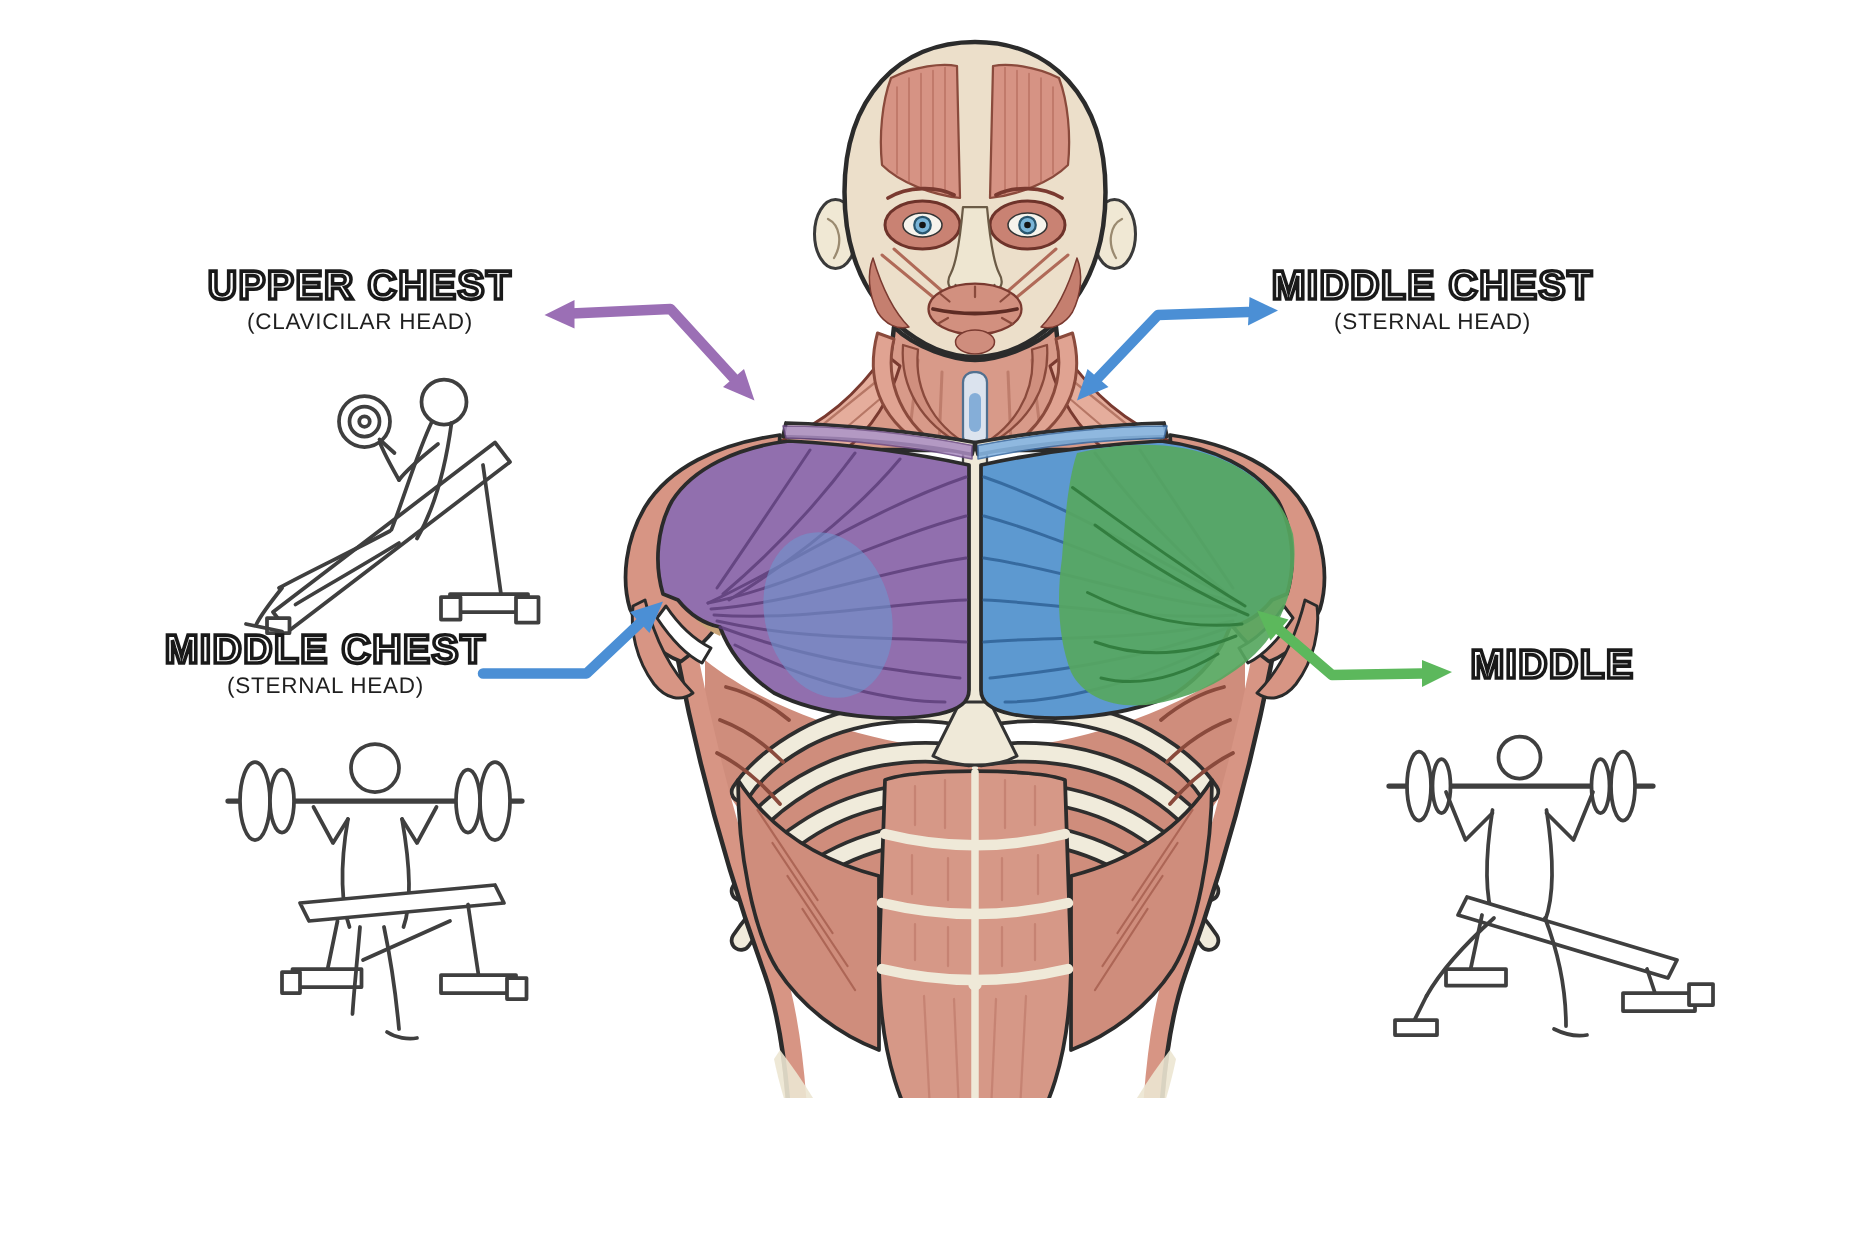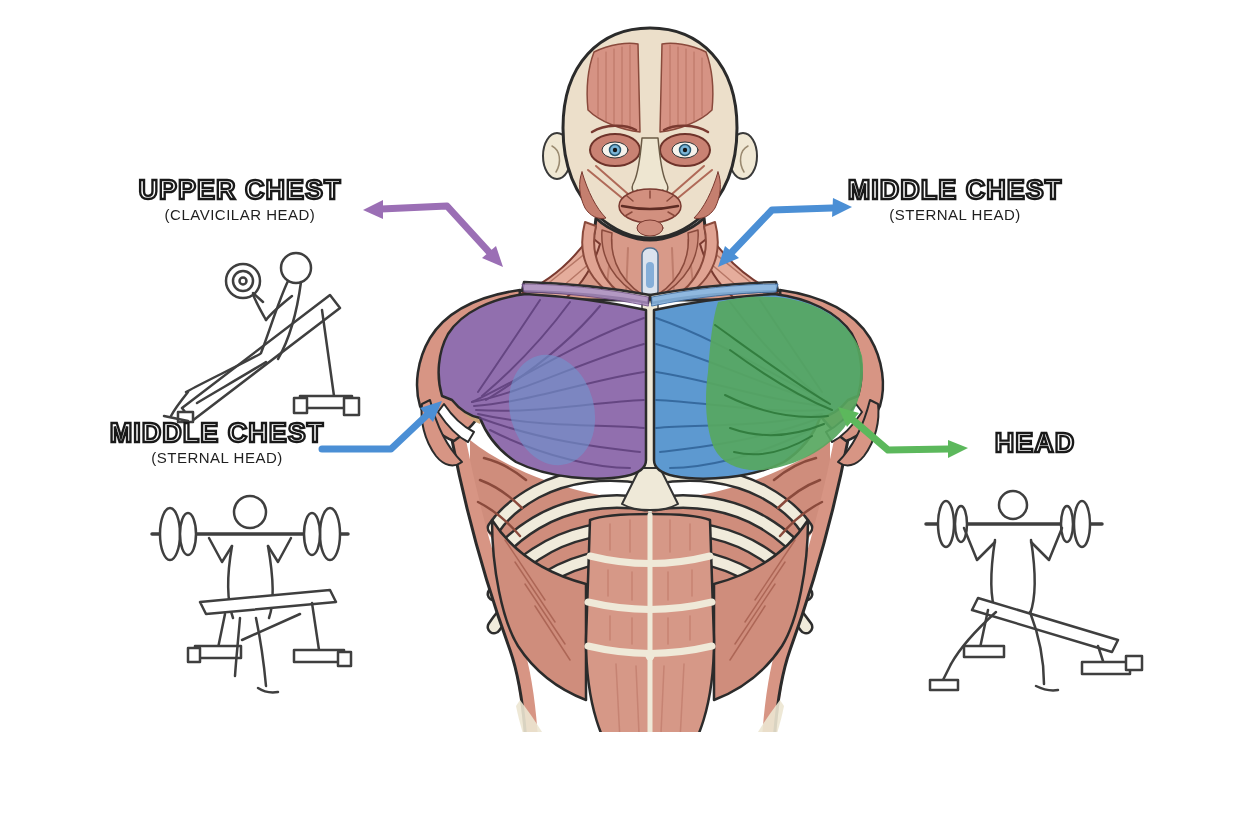--- a/index.html
+++ b/index.html
@@ -311,16 +311,16 @@
     <div class="t1">MIDDLE CHEST</div>
     <div class="t2">(STERNAL HEAD)</div>
   </div>
 
   <div class="lbl" id="label-middle-left">
     <div class="t1">MIDDLE CHEST</div>
     <div class="t2">(STERNAL HEAD)</div>
   </div>
 
   <div class="lbl" id="label-lower">
-    <div class="t1">HEAD</div>
+    <div class="t1">MIDDLE</div>
   </div>
 
 </div>
 
 </body></html>

